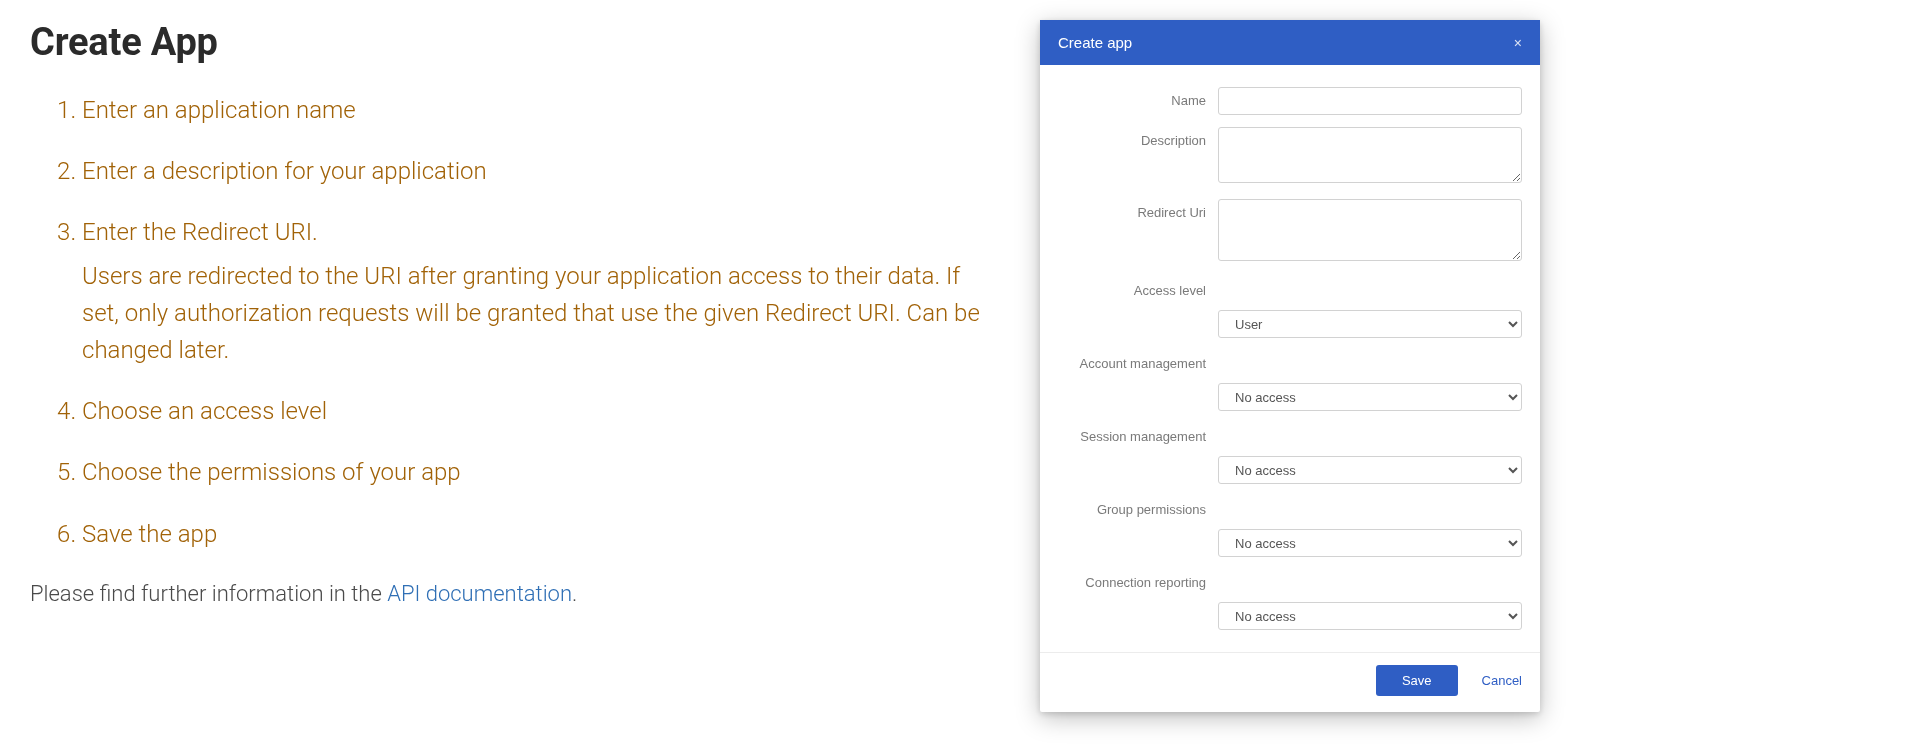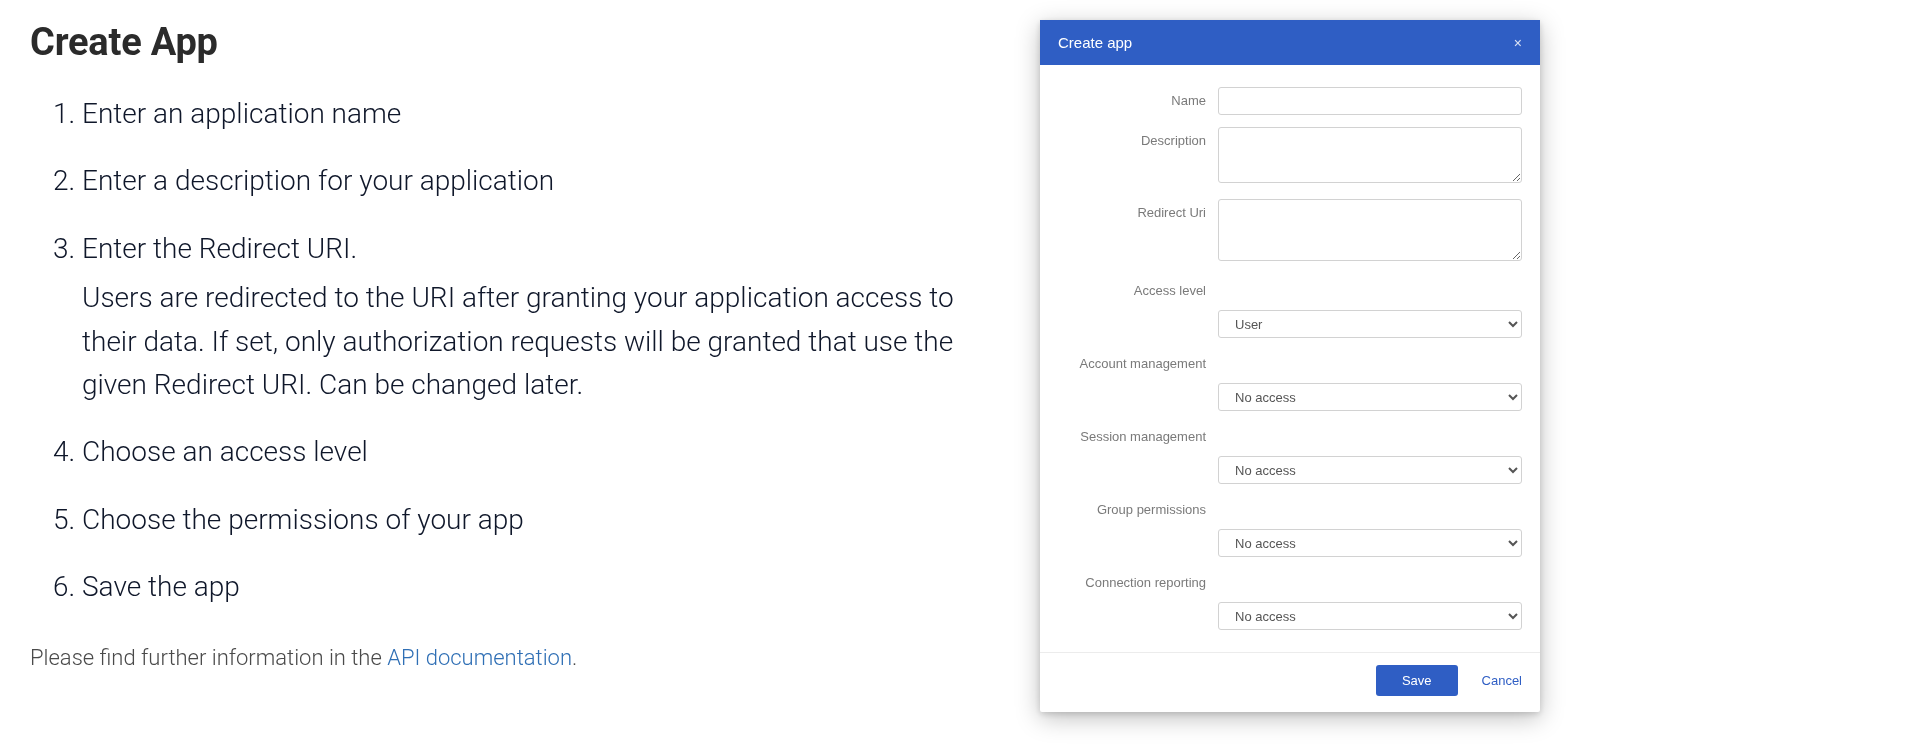--- a/index.html
+++ b/index.html
@@ -19,37 +19,37 @@
     .doc-title {
       font-size: 38px;
       font-weight: 700;
       color: #2b2b2b;
       margin-bottom: 28px;
       letter-spacing: -0.2px;
     }
     .doc-list {
       list-style: decimal;
       padding-left: 52px;
-      font-size: 28px;
-      color: #0f172a;
+      font-size: 24px;
+      color: #a16207;
       line-height: 1.55;
       font-weight: 300;
     }
     .doc-list li {
       margin-bottom: 24px;
     }
     .doc-list li .sub {
       display: block;
       margin-top: 6px;
     }
     .doc-footnote {
       font-size: 22px;
       color: #4a4a4a;
       font-weight: 300;
-      margin-top: 36px;
+      margin-top: 28px;
     }
     .doc-footnote a {
       color: #2f6fb5;
       text-decoration: none;
     }
     .img-col {
       flex: 1;
       display: flex;
       justify-content: flex-start;
       align-items: flex-start;

